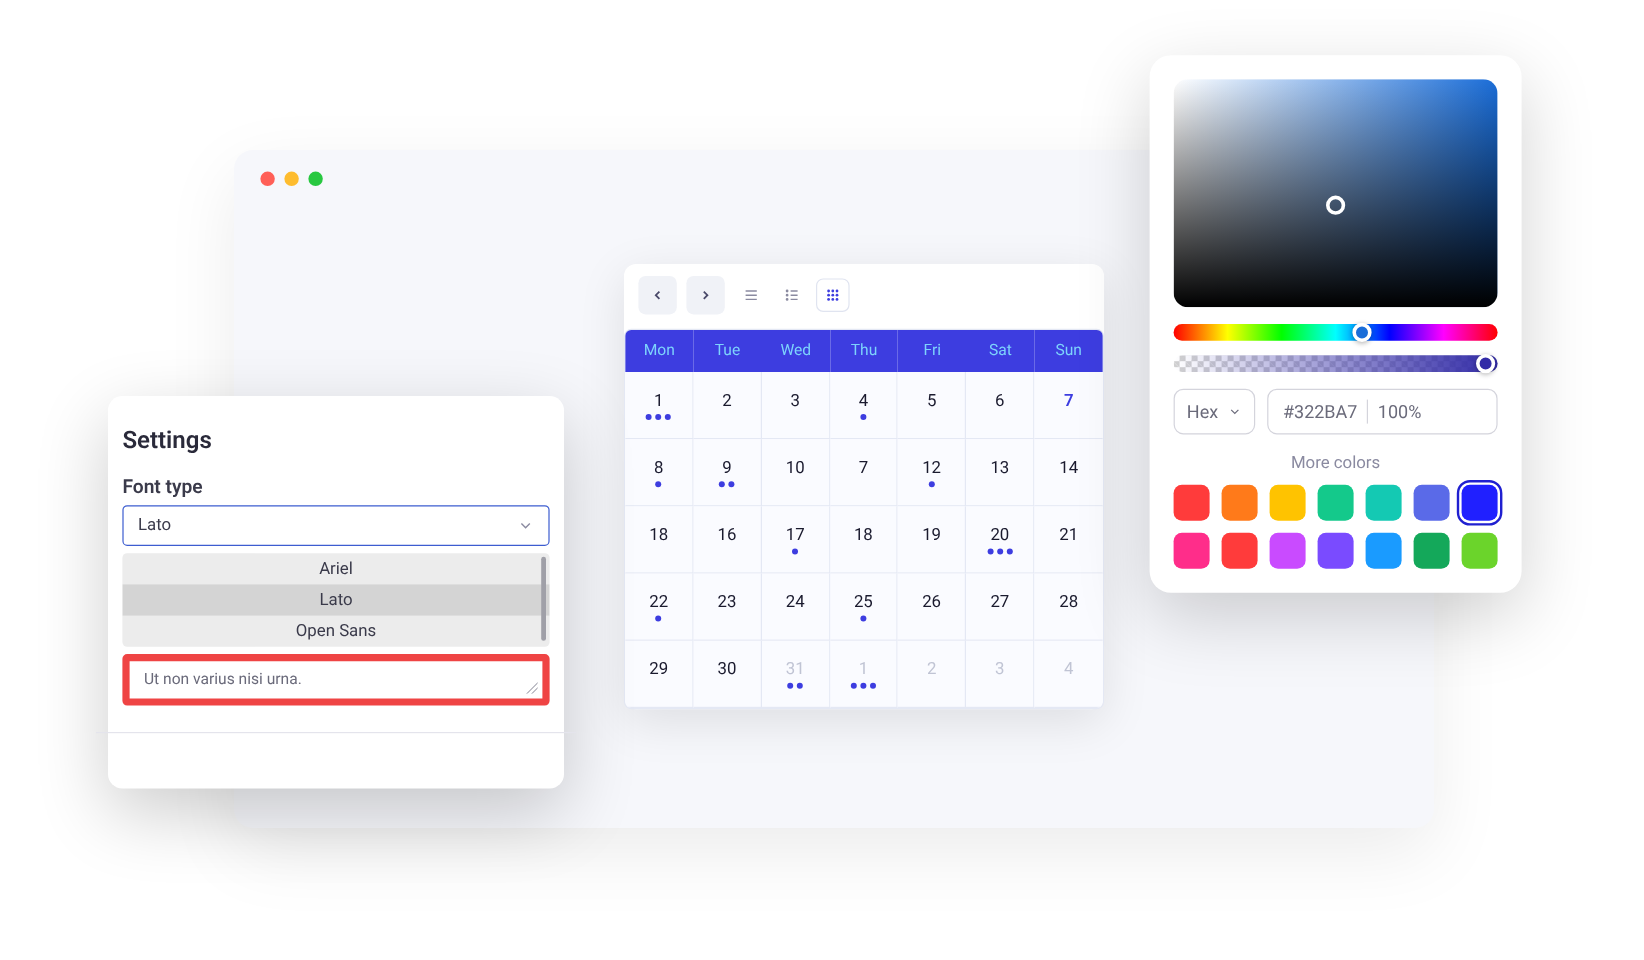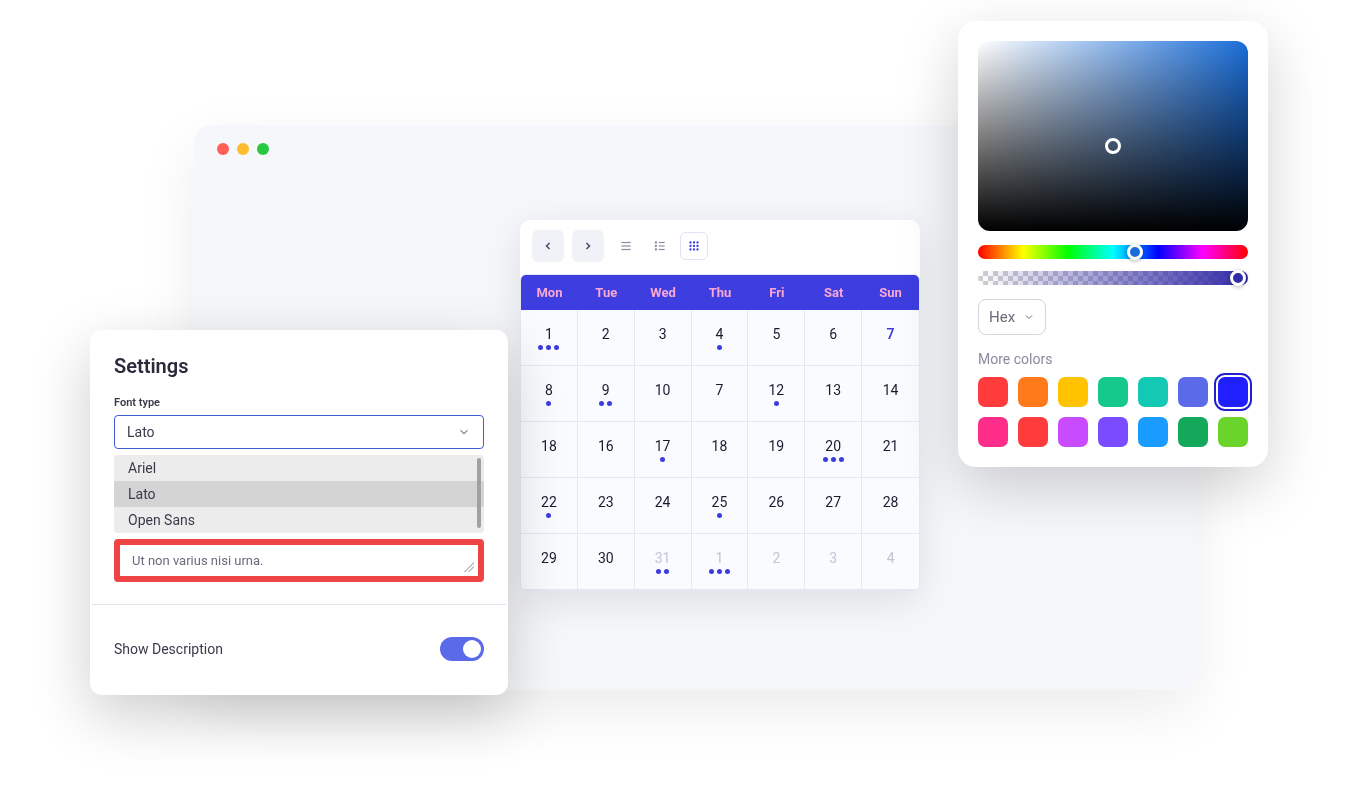--- a/index.html
+++ b/index.html
@@ -69,25 +69,25 @@
 
 .cal-grid {
   display: grid;
   grid-template-columns: repeat(7, 1fr);
   border: 1px solid #e4e8f4;
   border-radius: 6px;
   overflow: hidden;
 }
 .dow {
   background: #3d3de0;
-  color: #f9a8d4;
+  color: #7dd3fc;
   text-align: center;
   padding: 10px 0;
   font-size: 13px;
-  font-weight: 700;
+  font-weight: 400;
 }
 .day {
   border-right: 1px solid #e4e8f4;
   border-bottom: 1px solid #e4e8f4;
   height: 56px;
   display: flex;
   flex-direction: column;
   align-items: center;
   justify-content: center;
   font-size: 14px;
@@ -100,28 +100,28 @@
 .day.muted { color: #c0c4d4; }
 .day.highlight { color: #3d3de0; font-weight: 600; }
 .dots { display: flex; gap: 3px; margin-top: 3px; height: 5px; }
 .dot { width: 5px; height: 5px; border-radius: 50%; background: #3d3de0; }
 
 
 .settings-panel {
   position: absolute;
   left: 90px;
   top: 330px;
-  width: 418px;
+  width: 380px;
   background: #fff;
   border-radius: 12px;
   box-shadow: 0 20px 60px rgba(0,0,0,0.2);
-  padding: 24px 24px;
+  padding: 24px 12px;
 }
 .settings-title { font-size: 20px; font-weight: 600; color: #2a2a3a; margin-bottom: 18px; }
-.field-label { font-size: 11px; font-weight: 600; color: #3a3a4a; margin-bottom: 6px; }
+.field-label { font-size: 16px; font-weight: 600; color: #3a3a4a; margin-bottom: 6px; }
 .select-box {
   border: 1.5px solid #3d5dd0;
   border-radius: 4px;
   padding: 8px 12px;
   font-size: 14px;
   color: #3a3a4a;
   display: flex;
   justify-content: space-between;
   align-items: center;
   cursor: pointer;
@@ -135,21 +135,21 @@
   position: relative;
 }
 .dropdown-list::after {
   content: '';
   position: absolute;
   right: 3px; top: 3px;
   width: 4px; height: 70px;
   background: #a0a0a8;
   border-radius: 2px;
 }
-.dd-item { padding: 5px 14px; font-size: 14px; color: #3a3a4a; cursor: pointer; }
+.dd-item { padding: 5px 14px; font-size: 14px; color: #3a3a4a; cursor: pointer; text-align: center; }
 .dd-item.selected { background: #d4d4d4; }
 .textarea-preview {
   border: 6px solid #ef4444;
   border-radius: 4px;
   padding: 8px 12px;
   font-size: 13px;
   color: #6a6a7a;
   margin-top: 6px;
   position: relative;
 }
@@ -181,26 +181,27 @@
   right: 3px; top: 3px;
   width: 18px; height: 18px;
   background: #fff;
   border-radius: 50%;
 }
 
 
 .color-picker {
   position: absolute;
   left: 958px;
-  top: 21px;
+  top: 46px;
   width: 310px;
   background: #fff;
   border-radius: 18px;
   box-shadow: 0 20px 60px rgba(0,0,0,0.18);
   padding: 20px;
+  text-align: center;
 }
 .gradient-area {
   height: 190px;
   border-radius: 12px;
   background: linear-gradient(to bottom, rgba(0,0,0,0) 0%, rgba(0,0,0,1) 100%),
               linear-gradient(to right, #fff 0%, #1a6dd8 100%);
   position: relative;
   cursor: crosshair;
 }
 .picker-handle {
@@ -541,42 +542,43 @@
         <polyline points="6 9 12 15 18 9"></polyline>
       </svg>
   </div>
   <div class="dropdown-list" id="font-dropdown">
       <div class="dd-item">Ariel</div>
       <div class="dd-item selected">Lato</div>
       <div class="dd-item">Open Sans</div>
     </div>
   <div class="textarea-preview">Ut non varius nisi urna.</div>
   <div class="divider"></div>
-  <div class="toggle-row">
-    <span class="toggle-label">Show Description</span>
-    <div class="toggle"></div>
-  </div>
 </div>
 
 <div class="color-picker">
   <div class="gradient-area">
     <div class="picker-handle"></div>
   </div>
   <div class="hue-slider">
     <div class="hue-handle"></div>
   </div>
   <div class="alpha-slider">
     <div class="alpha-handle"></div>
   </div>
   <div class="color-inputs">
     <div class="format-select">
       <span>Hex</span>
       <svg width="12" height="12" viewBox="0 0 24 24" fill="none" stroke="currentColor" stroke-width="2">
           <polyline points="6 9 12 15 18 9"></polyline>
         </svg>
+    </div>
+    <div class="hex-input">
+      <span>#322BA7</span>
+      <div class="divider-v"></div>
+      <span>100%</span>
     </div>
   </div>
   <div class="more-colors-label">More colors</div>
   <div class="swatches" id="swatches">
       <div class="swatch" style="background: rgb(255, 59, 59);"></div>
       <div class="swatch" style="background: rgb(255, 122, 26);"></div>
       <div class="swatch" style="background: rgb(255, 195, 0);"></div>
       <div class="swatch" style="background: rgb(20, 201, 139);"></div>
       <div class="swatch" style="background: rgb(20, 201, 179);"></div>
       <div class="swatch" style="background: rgb(90, 106, 232);"></div>

